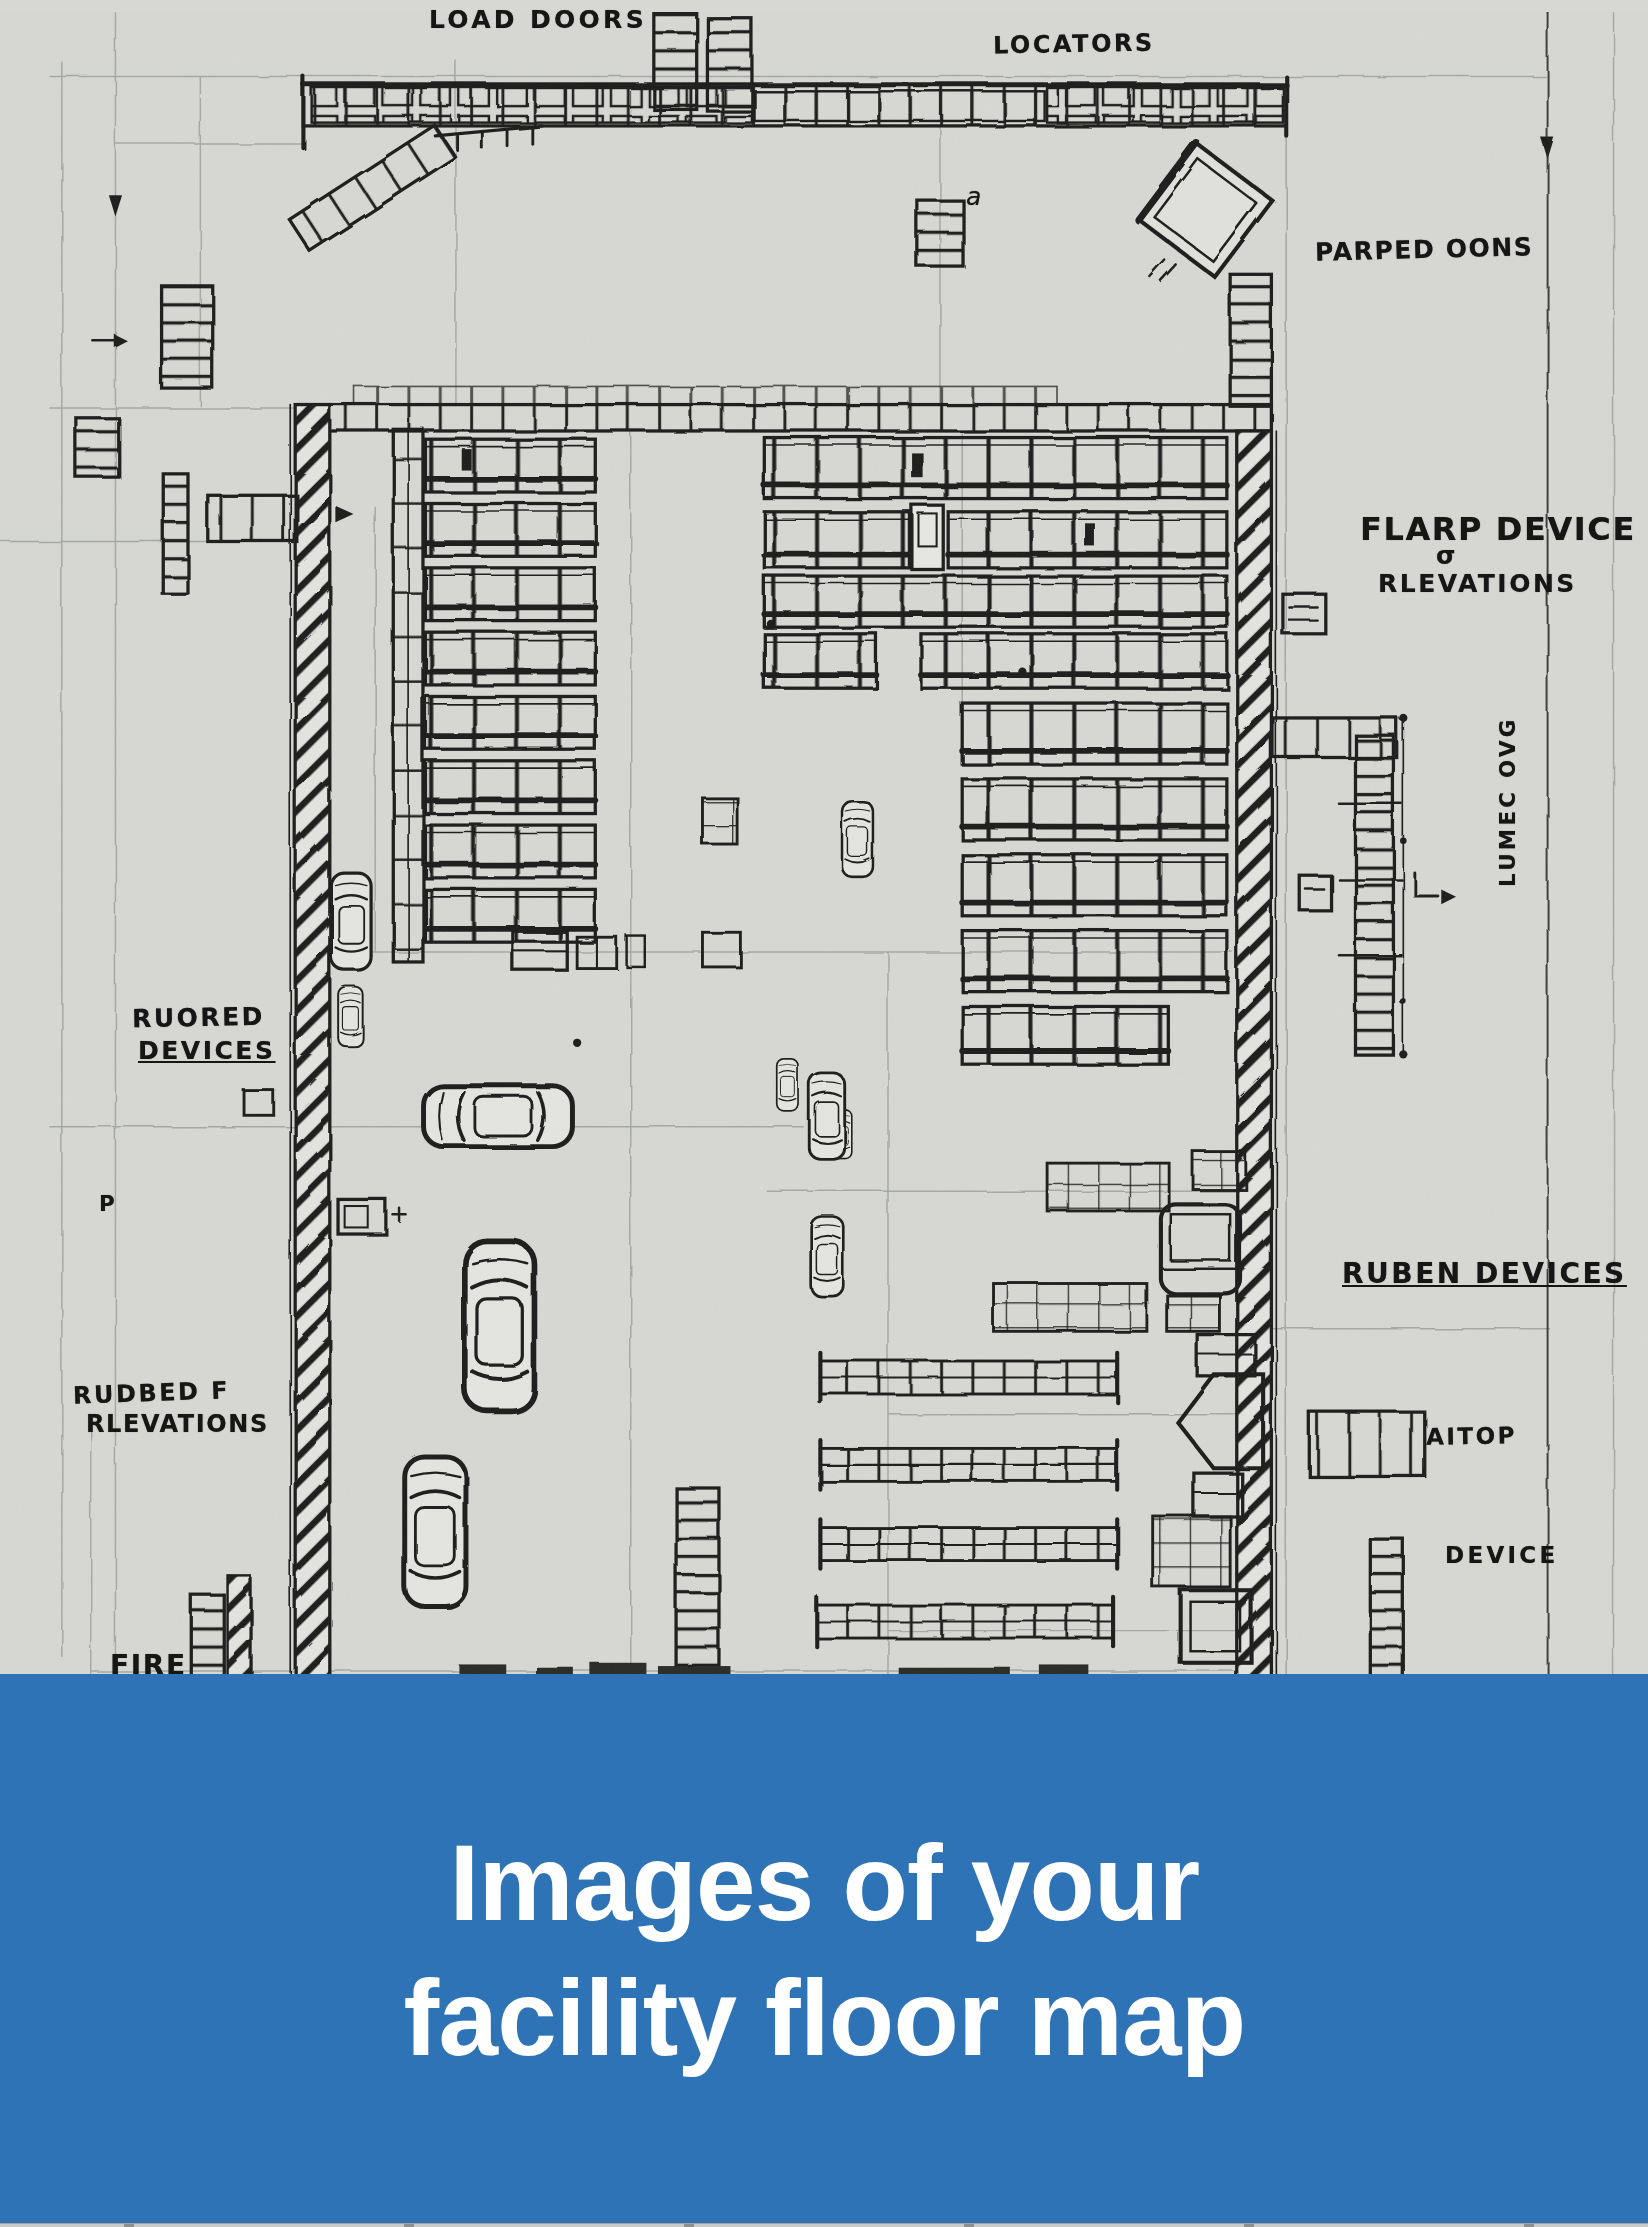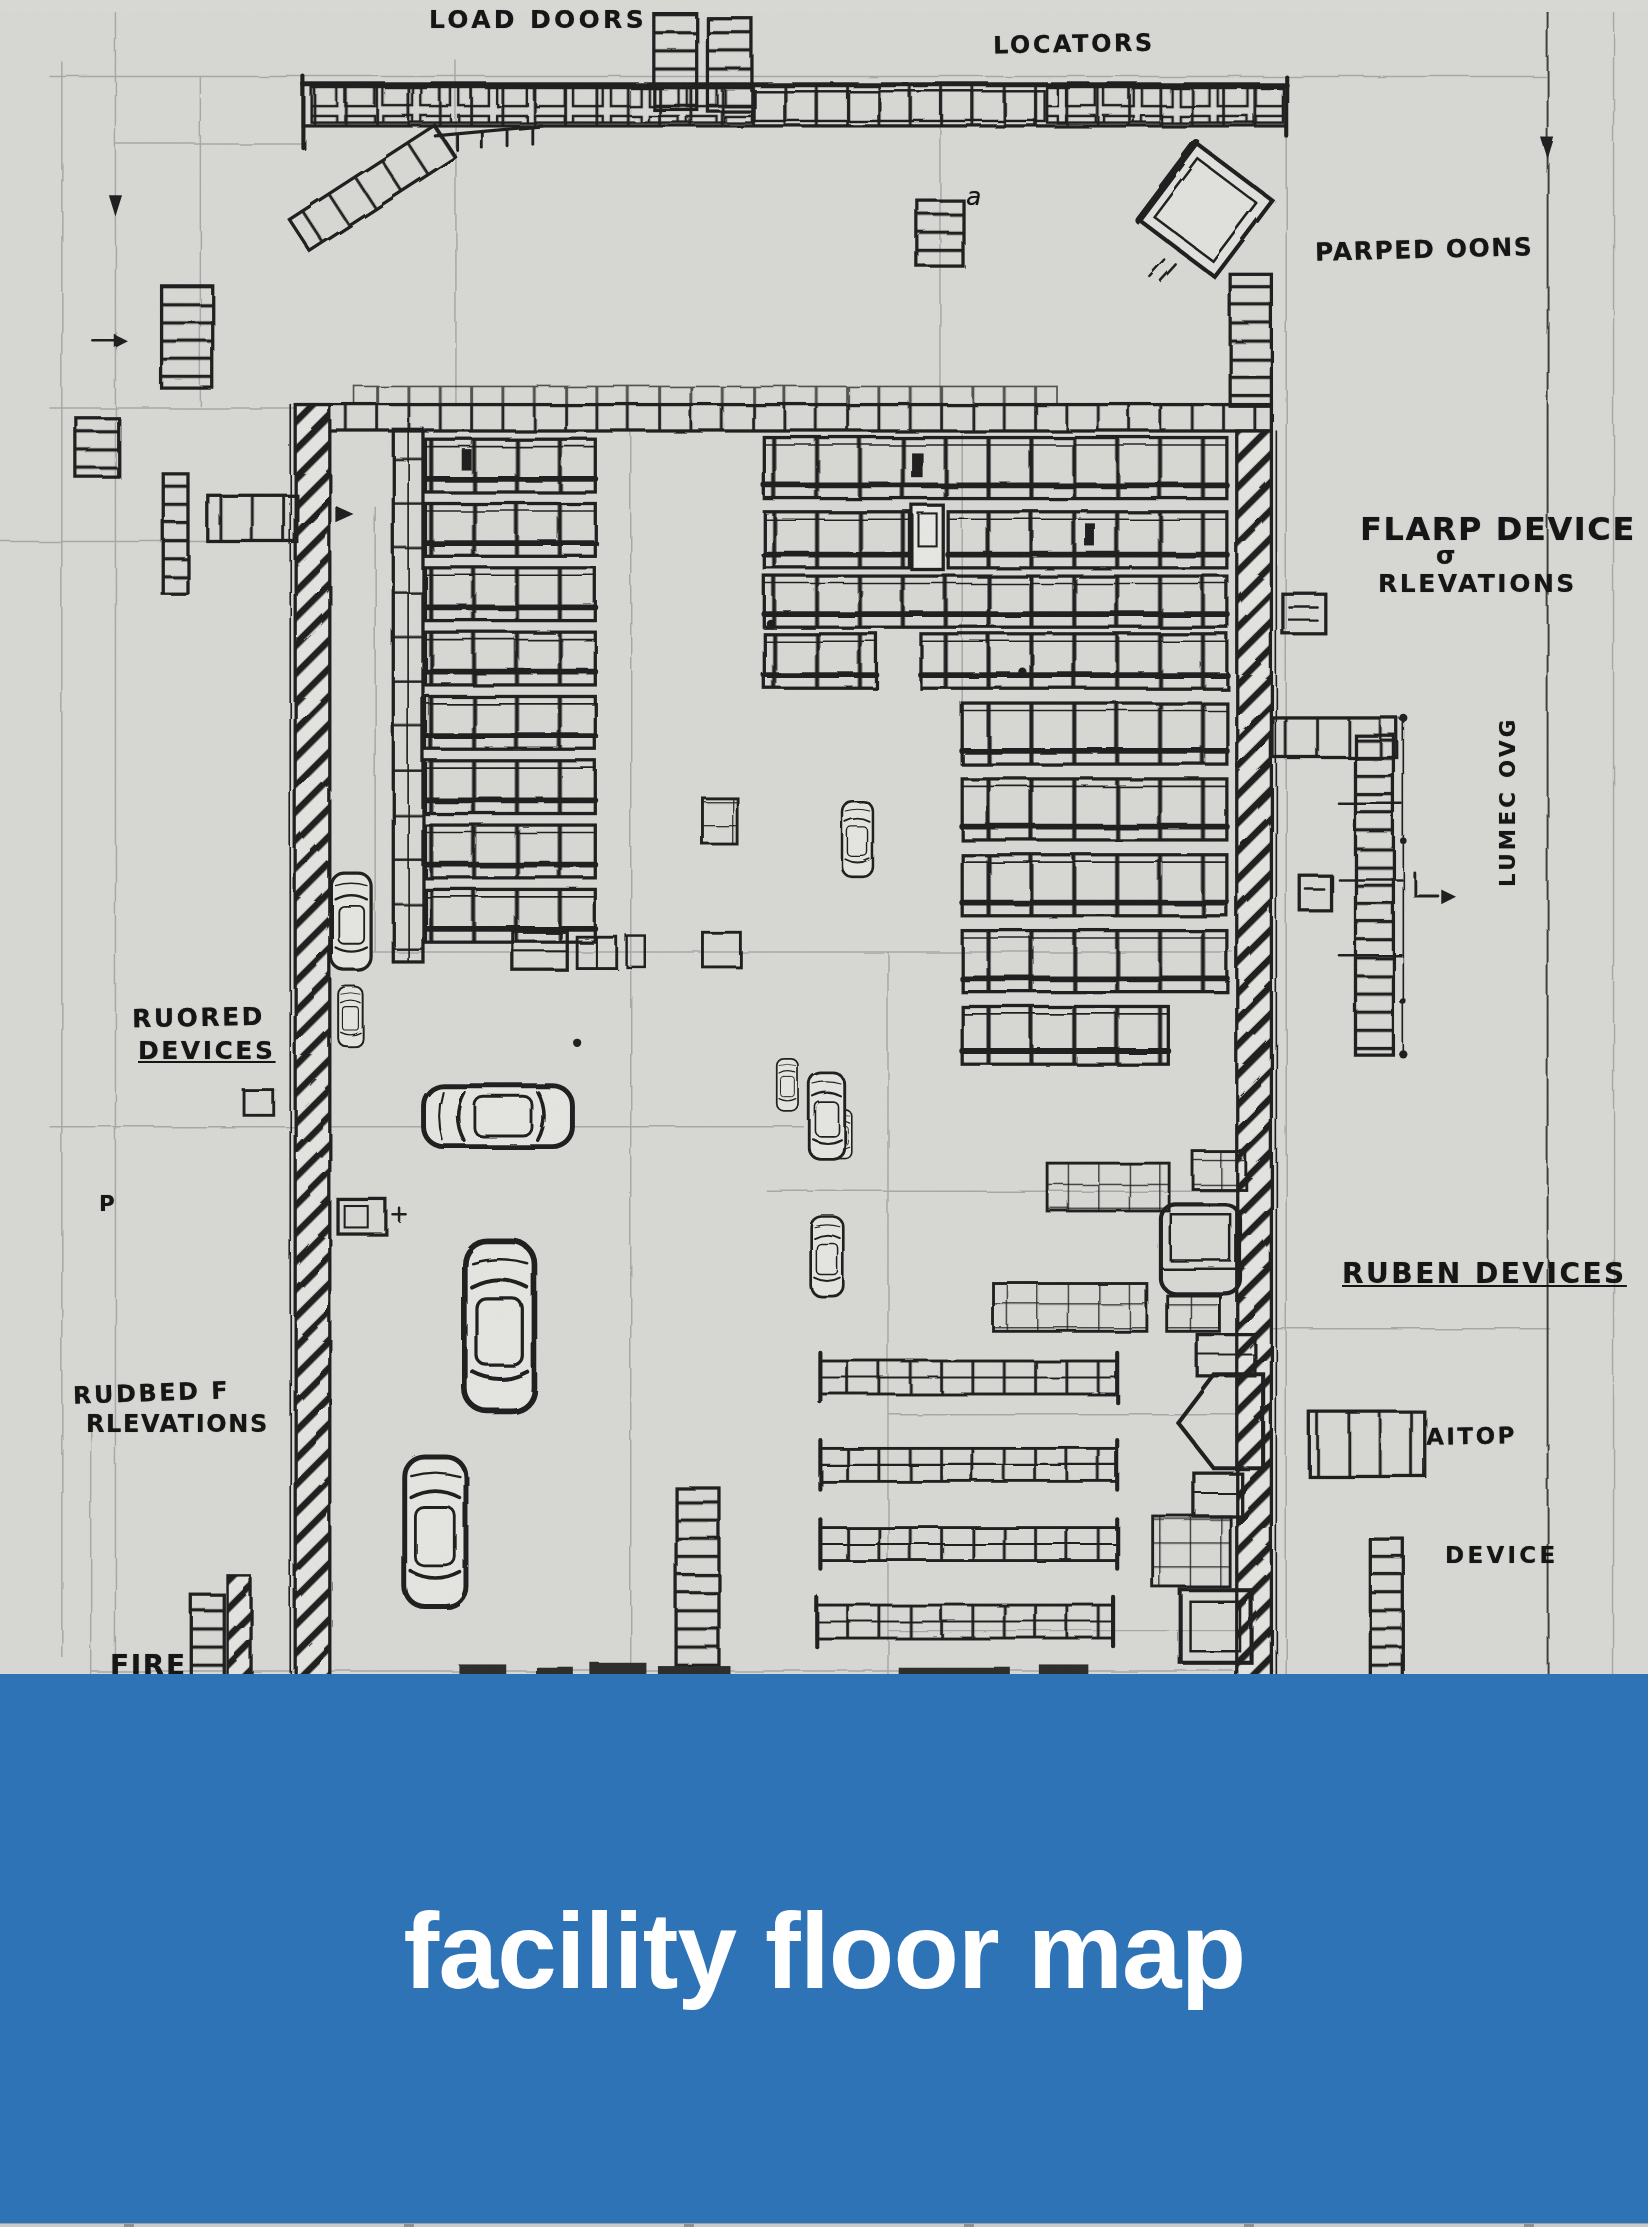--- a/index.html
+++ b/index.html
@@ -354,18 +354,19 @@
     <div class="lbl" style="left:99px;top:1179px;font-size:21.4px;">P</div>
     <div class="lbl" style="left:1342px;top:1245px;font-size:28px;letter-spacing:2.5px;text-decoration:underline;">RUBEN DEVICES</div>
     <div class="lbl" style="left:73px;top:1367px;font-size:24px;letter-spacing:2.5px;transform:rotate(-2deg);">RUDBED F</div>
     <div class="lbl" style="left:86px;top:1398px;font-size:24px;letter-spacing:1.6px;">RLEVATIONS</div>
     <div class="lbl" style="left:1426px;top:1411px;font-size:23px;letter-spacing:2.5px;transform:rotate(-1deg);">AITOP</div>
     <div class="lbl" style="left:1445px;top:1530px;font-size:23px;letter-spacing:3.3px;">DEVICE</div>
     <div class="lbl" style="left:110px;top:1637px;font-size:28px;letter-spacing:1.6px;">FIRE</div>
   </div>
 
   <div class="banner">
+    <div class="banner-line">Images of your</div>
     <div class="banner-line">facility floor map</div>
   </div>
 
   <div class="bottom-strip"></div>
 </div>
 
 
 </body></html>

